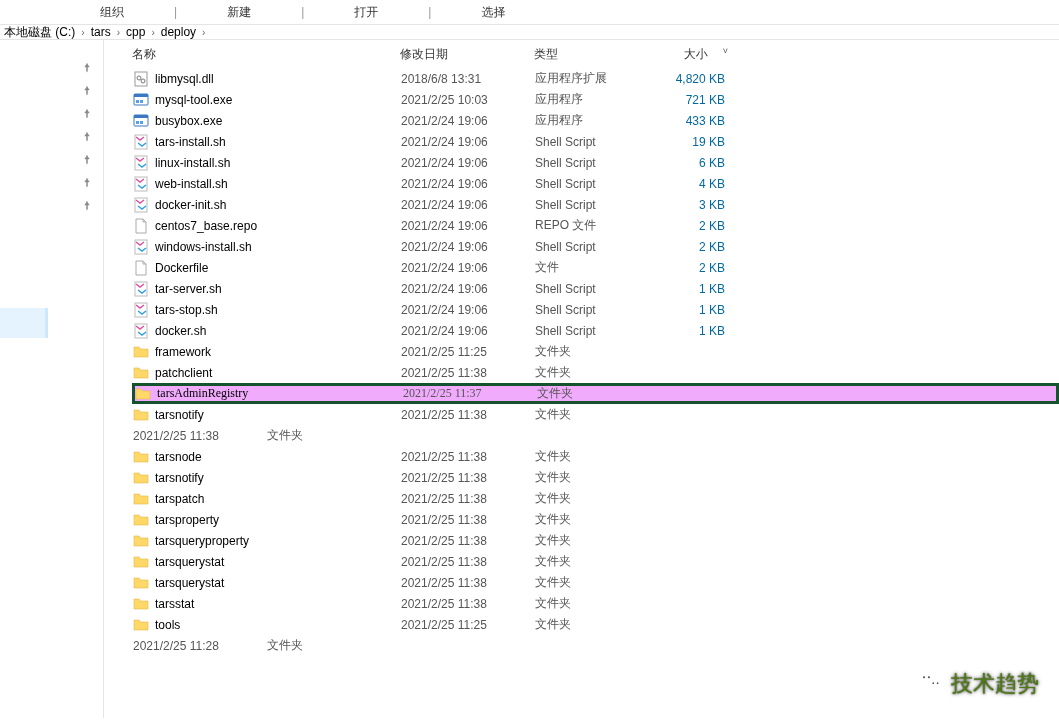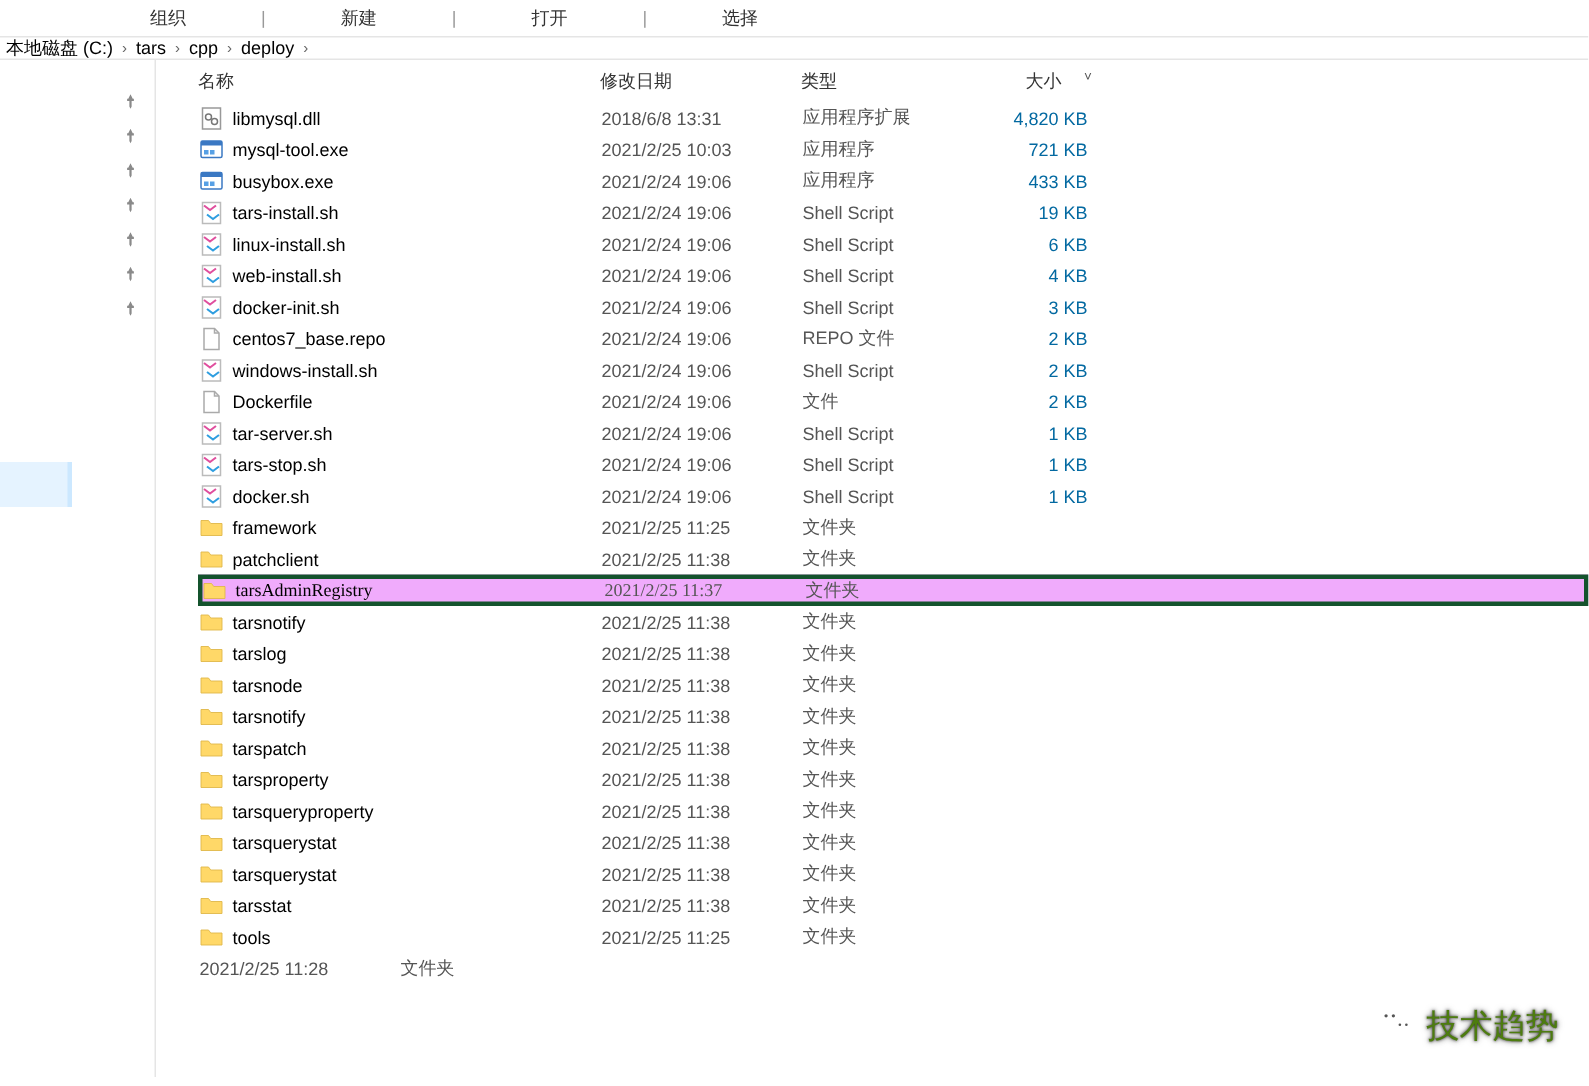--- a/index.html
+++ b/index.html
@@ -437,28 +437,20 @@
                 <path d="M1 3h5l1.5 2H15v8H1z" fill="#ffd868" stroke="#e0b84a" stroke-width="0.6"></path>
               </svg>
             </span>
             <span>tarsnotify</span>
           </div>
           <div class="c-date">2021/2/25 11:38</div>
           <div class="c-type">文件夹</div>
           <div class="c-size"></div>
         </div>
         <div class="row">
-          <div class="c-name">
-            <span class="icon">
-              <svg viewBox="0 0 16 16">
-                <path d="M1 3h5l1.5 2H15v8H1z" fill="#ffd868" stroke="#e0b84a" stroke-width="0.6"></path>
-              </svg>
-            </span>
-            <span>tarslog</span>
-          </div>
           <div class="c-date">2021/2/25 11:38</div>
           <div class="c-type">文件夹</div>
           <div class="c-size"></div>
         </div>
         <div class="row">
           <div class="c-name">
             <span class="icon">
               <svg viewBox="0 0 16 16">
                 <path d="M1 3h5l1.5 2H15v8H1z" fill="#ffd868" stroke="#e0b84a" stroke-width="0.6"></path>
               </svg>

